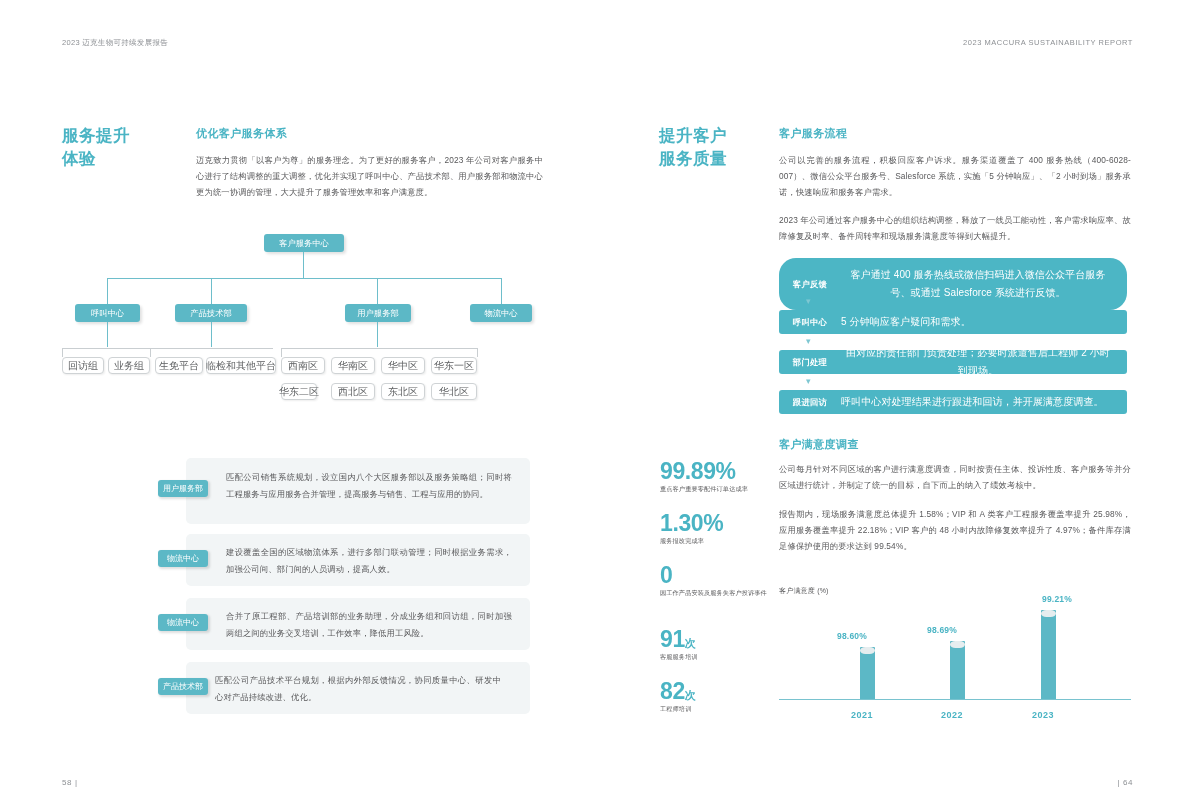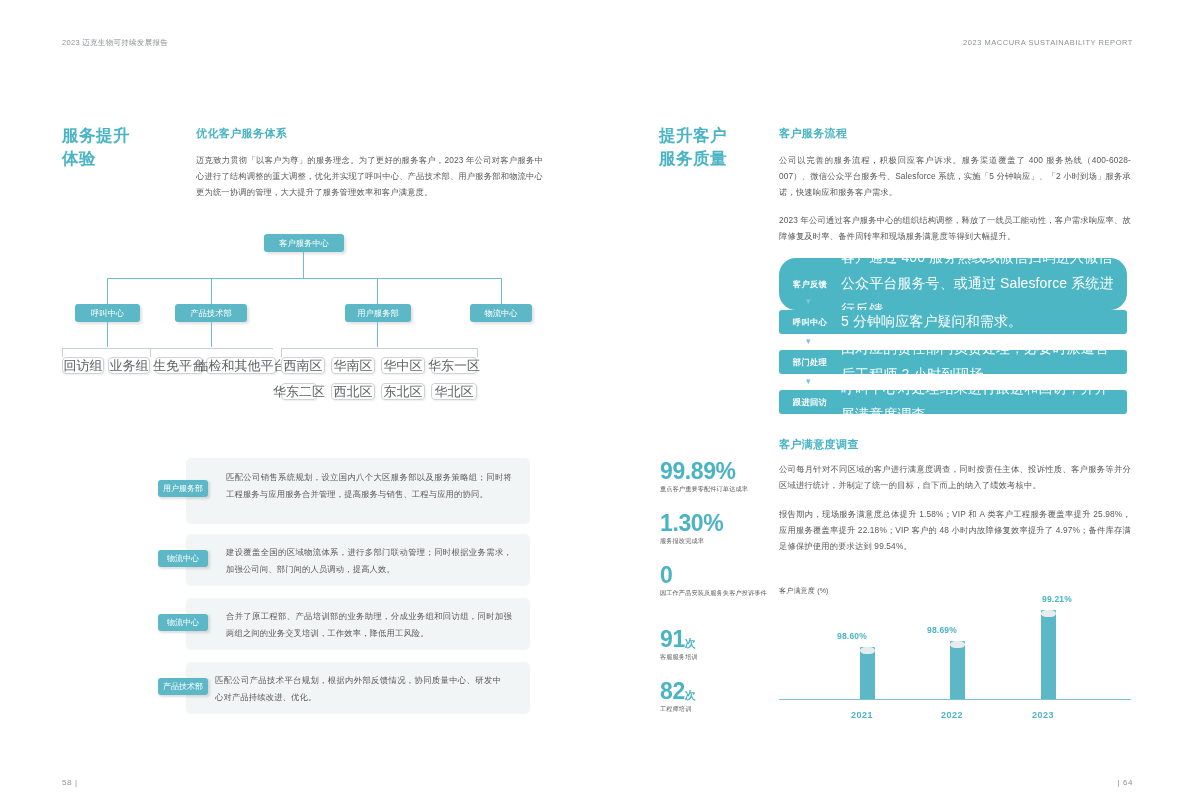--- a/index.html
+++ b/index.html
@@ -61,21 +61,21 @@
     font-size: 8.3px;
     border-radius: 3px;
     display: flex; align-items: center; justify-content: center;
     white-space: nowrap;
     box-shadow: 2px 2px 3px rgba(0,0,0,.12);
   }
   .leaf {
     position: absolute;
     background: #ffffff;
     color: #5f6163;
-    font-size: 13px;
+    font-size: 10px;
     border: 1px solid #cfd3d5;
     border-radius: 4px;
     display: flex; align-items: center; justify-content: center;
     white-space: nowrap;
     box-shadow: 1px 1px 2px rgba(0,0,0,.07);
   }
   .vline { position: absolute; background: #6ebecb; width: 1.3px; }
   .hline { position: absolute; background: #6ebecb; height: 1.3px; }
   .gline { position: absolute; background: #c9ced1; height: 1px; }
   .gvline{ position: absolute; background: #c9ced1; width: 1px; }
@@ -117,24 +117,25 @@
     color: #ffffff;
     font-size: 8.3px;
     font-weight: bold;
     width: 62px;
     flex: 0 0 62px;
     text-align: center;
     letter-spacing: .3px;
   }
   .flow-desc {
     color: #ffffff;
-    font-size: 14px;
+    font-size: 10px;
     line-height: 1.85;
     padding-right: 12px;
     letter-spacing: .1px;
+    text-align: center;
   }
   .flow-arrow {
     position: absolute;
     color: #7ec7d2;
     font-size: 9px;
     line-height: 1;
     left: 806px;
   }
 
   

